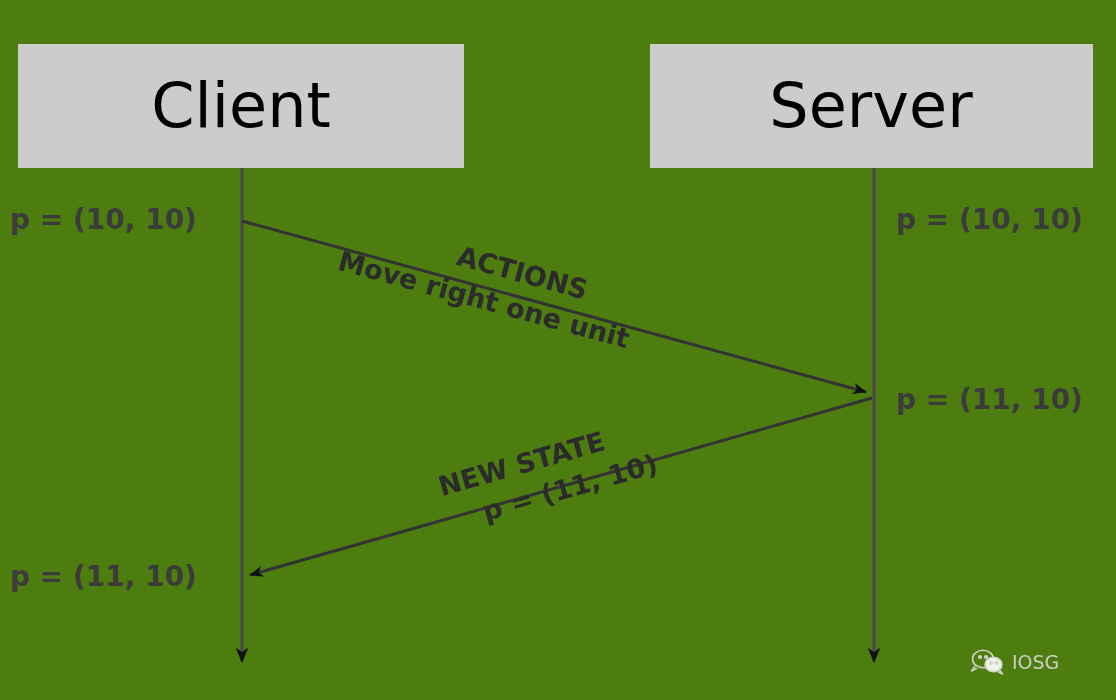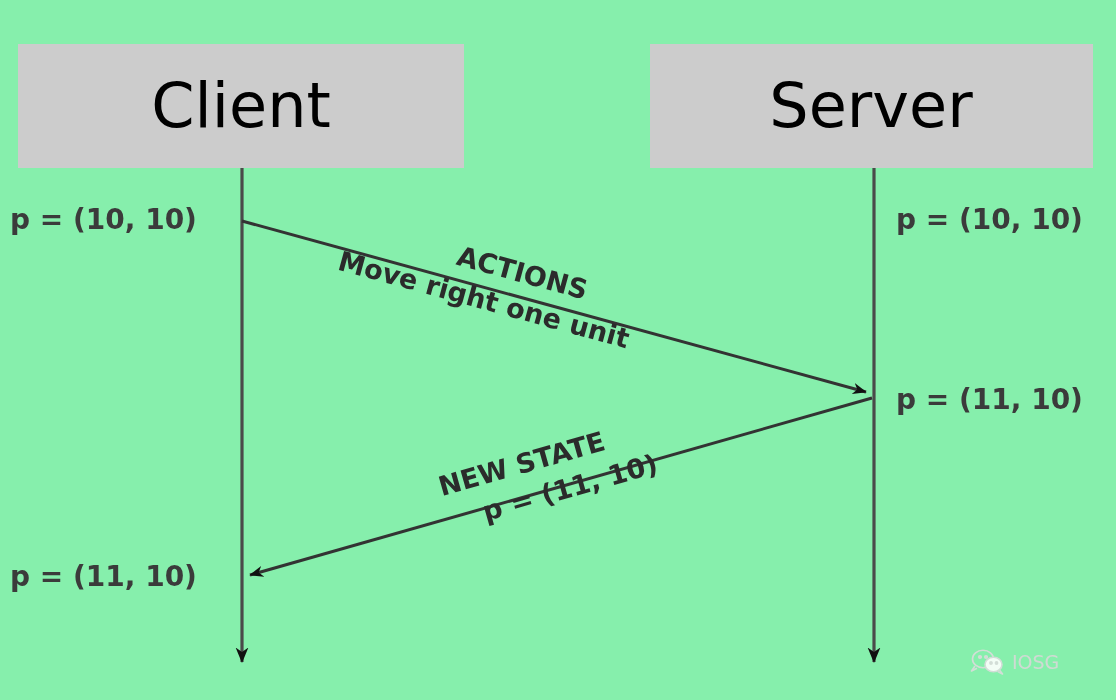--- a/index.html
+++ b/index.html
@@ -10,21 +10,21 @@
   body {
     width: 1116px;
     height: 700px;
     overflow: hidden;
     font-family: "DejaVu Sans", "Liberation Sans", sans-serif;
   }
   #diagram-root {
     position: relative;
     width: 1116px;
     height: 700px;
-    background: #86efac;
+    background: #4d7c0f;
   }
   svg.diagram-canvas {
     position: absolute;
     left: 0;
     top: 0;
     width: 1116px;
     height: 700px;
   }
   .participant-box-label {
     font-family: "DejaVu Sans", "Liberation Sans", sans-serif;

